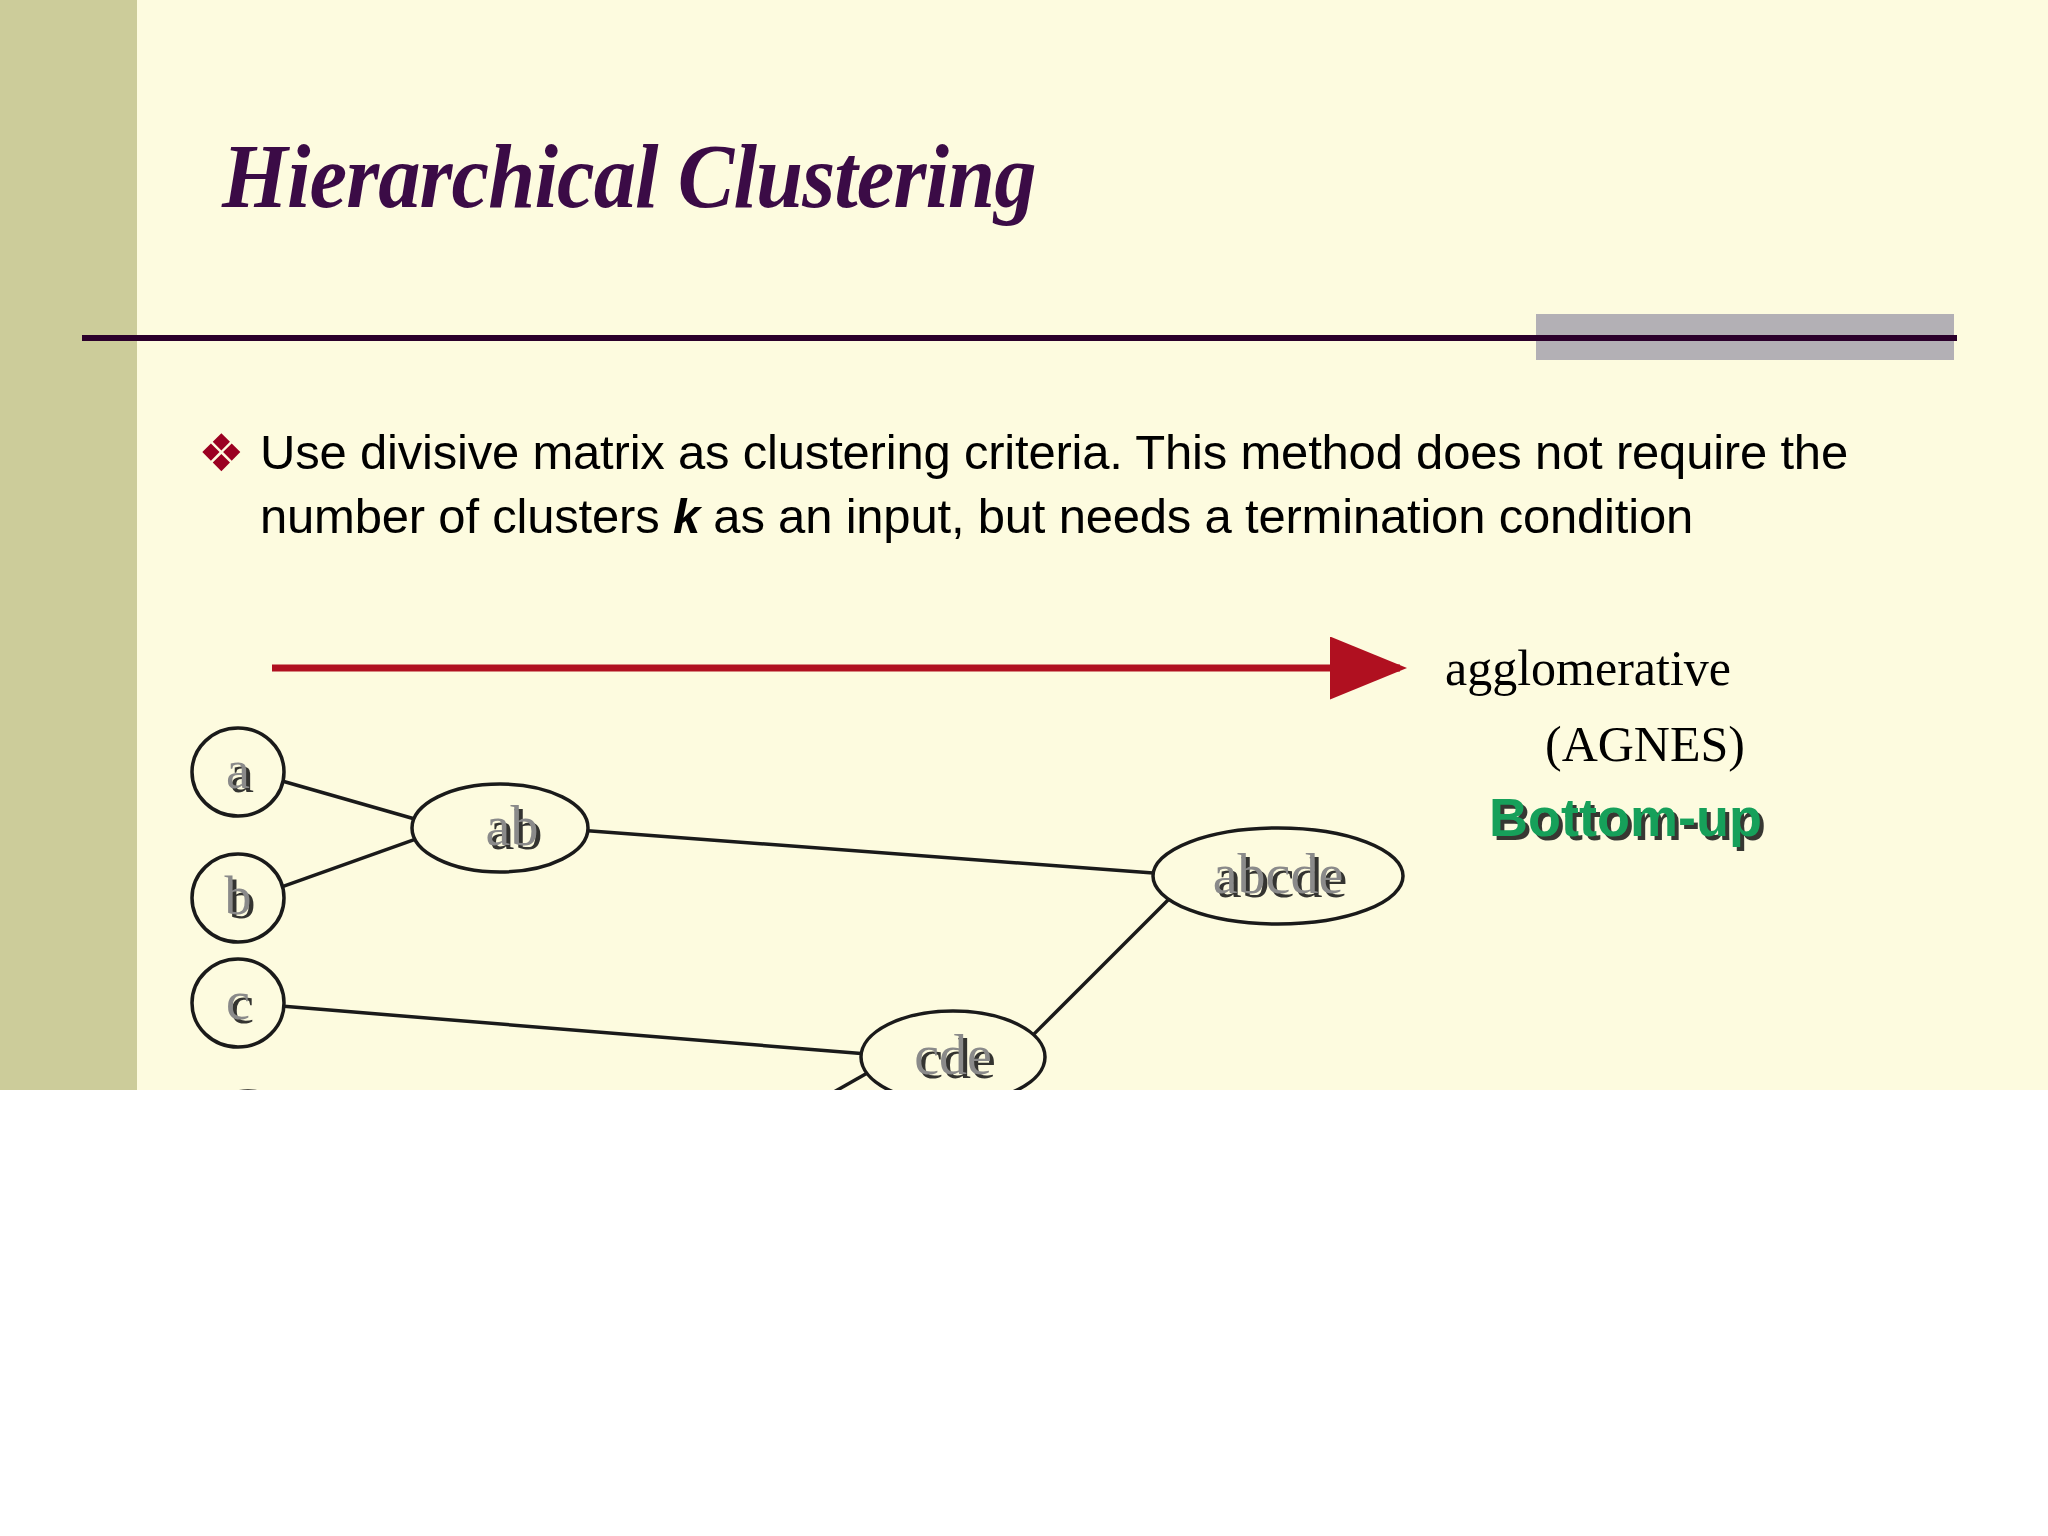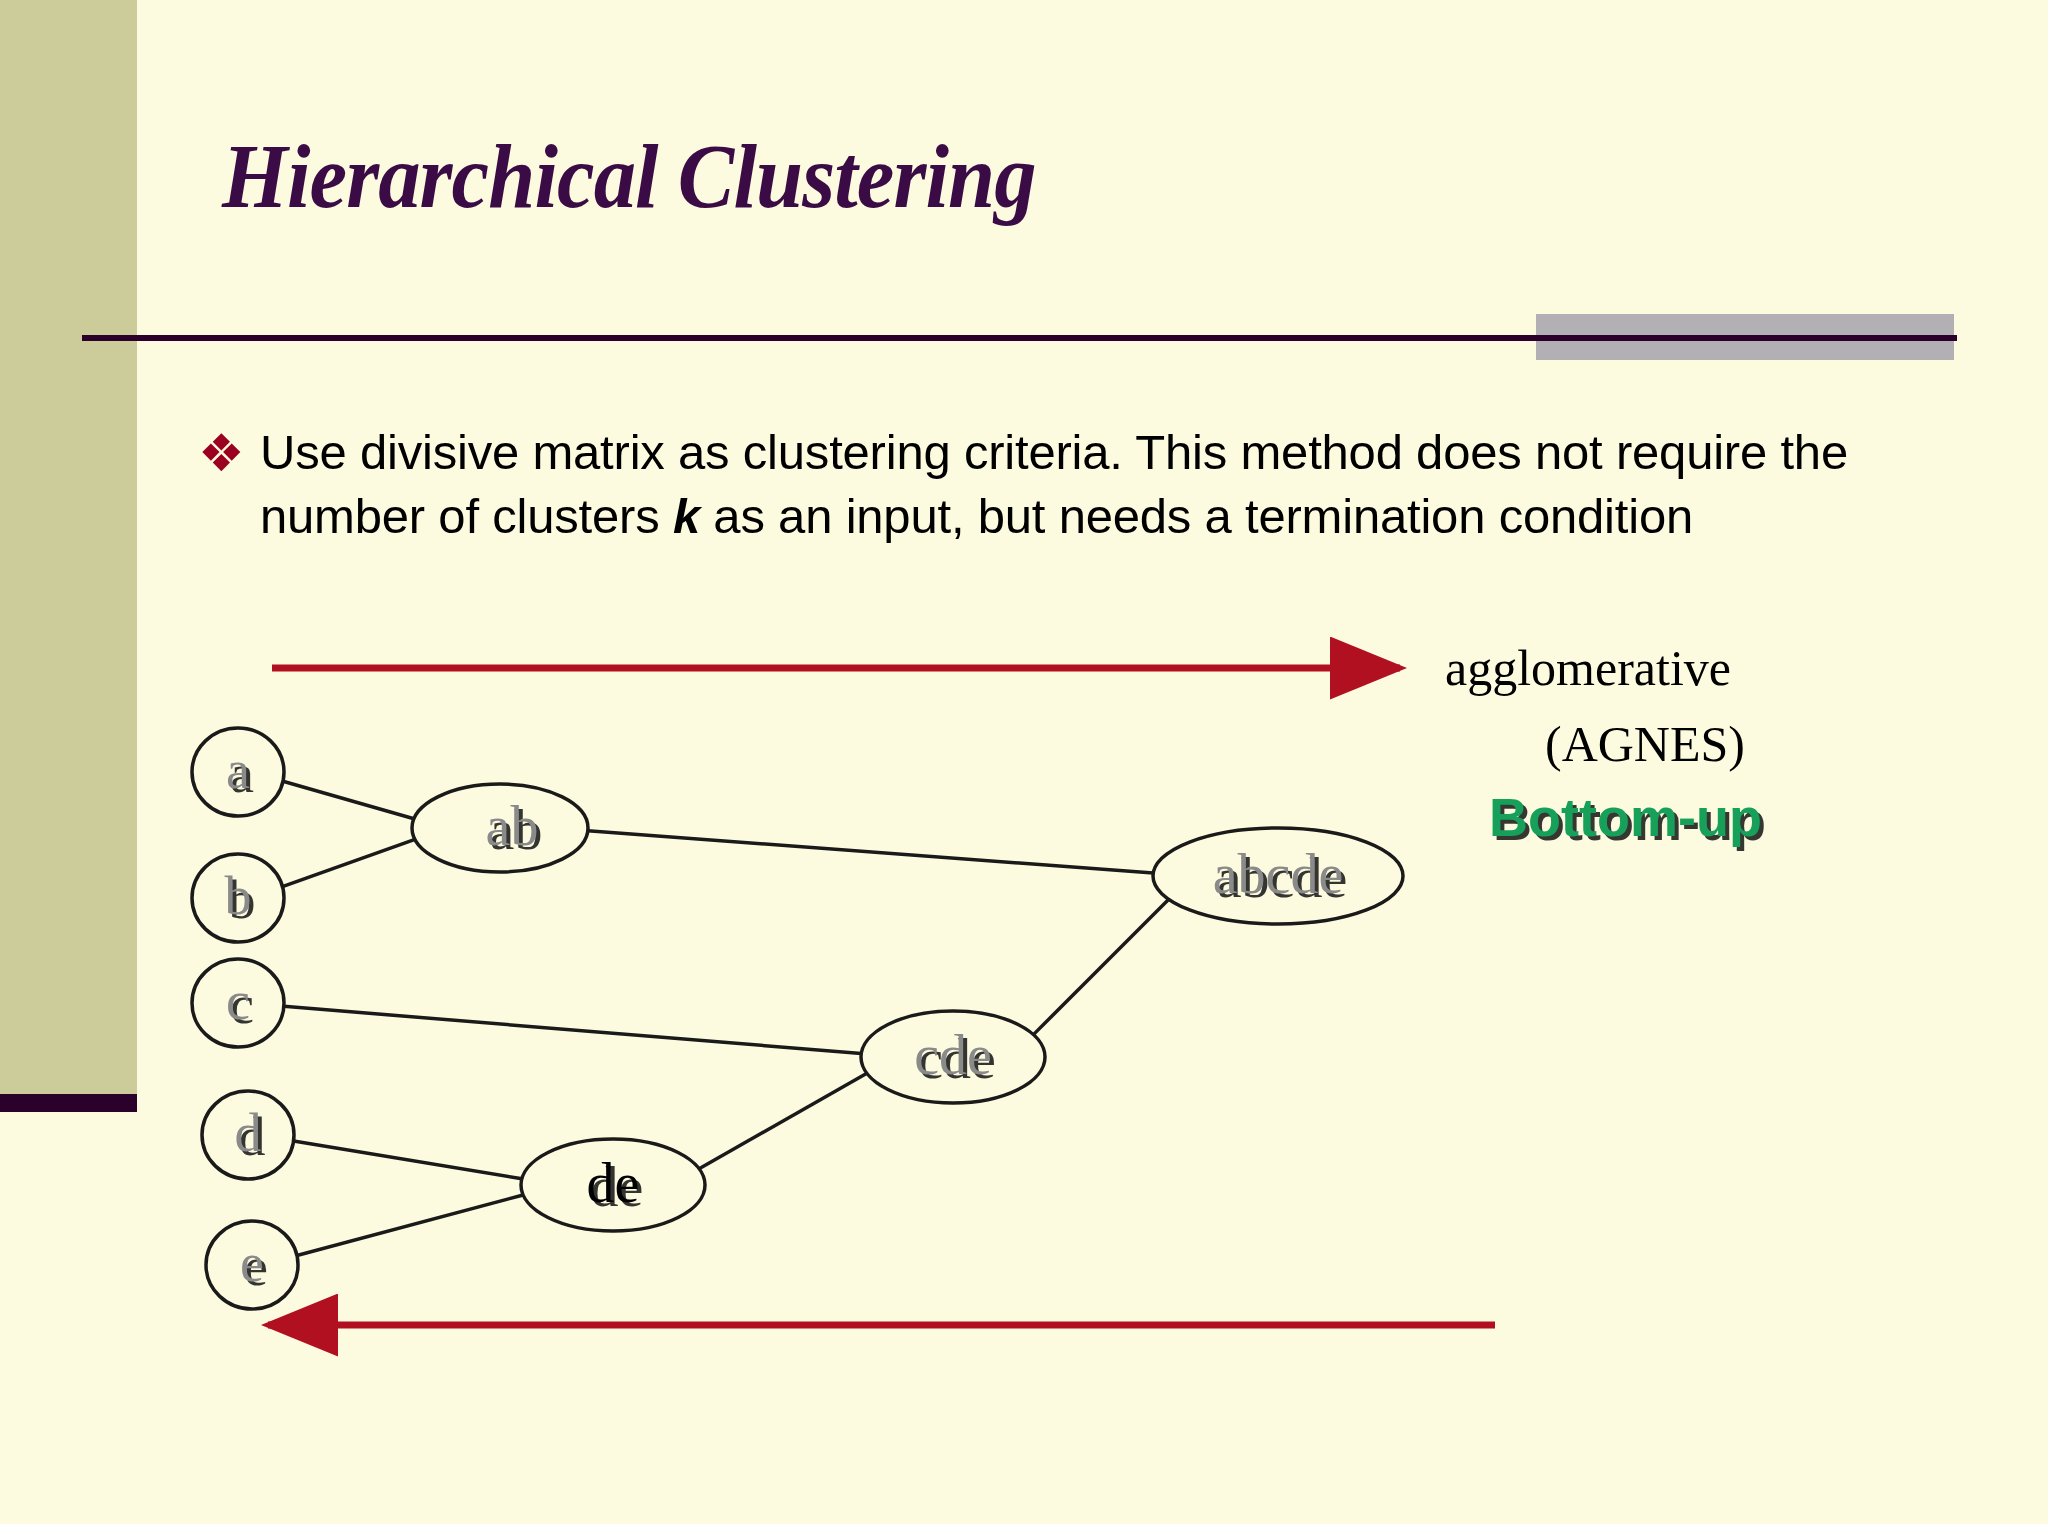--- a/index.html
+++ b/index.html
@@ -3,21 +3,21 @@
 <meta charset="utf-8">
 <style>
   html, body {
     margin: 0;
     padding: 0;
     background: #ffffff;
   }
   #slide {
     position: relative;
     width: 2048px;
-    height: 1524px;
+    height: 1090px;
     background: #fdfbdf;
     overflow: hidden;
     font-family: "Liberation Sans", sans-serif;
   }
 
   
   #sidebar-band {
     position: absolute;
     left: 0;
     top: 0;

